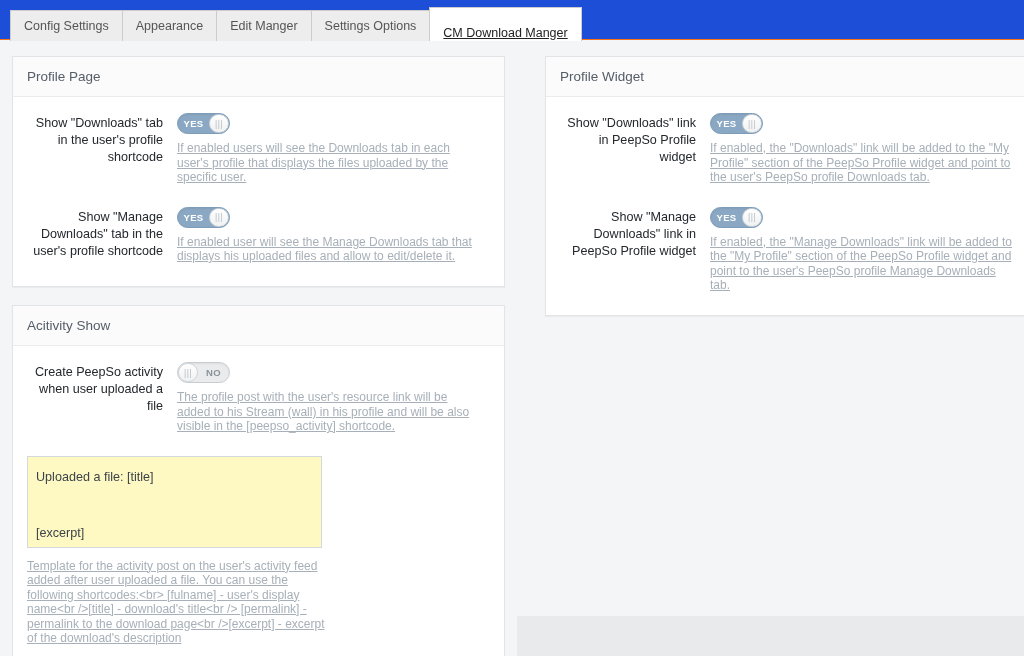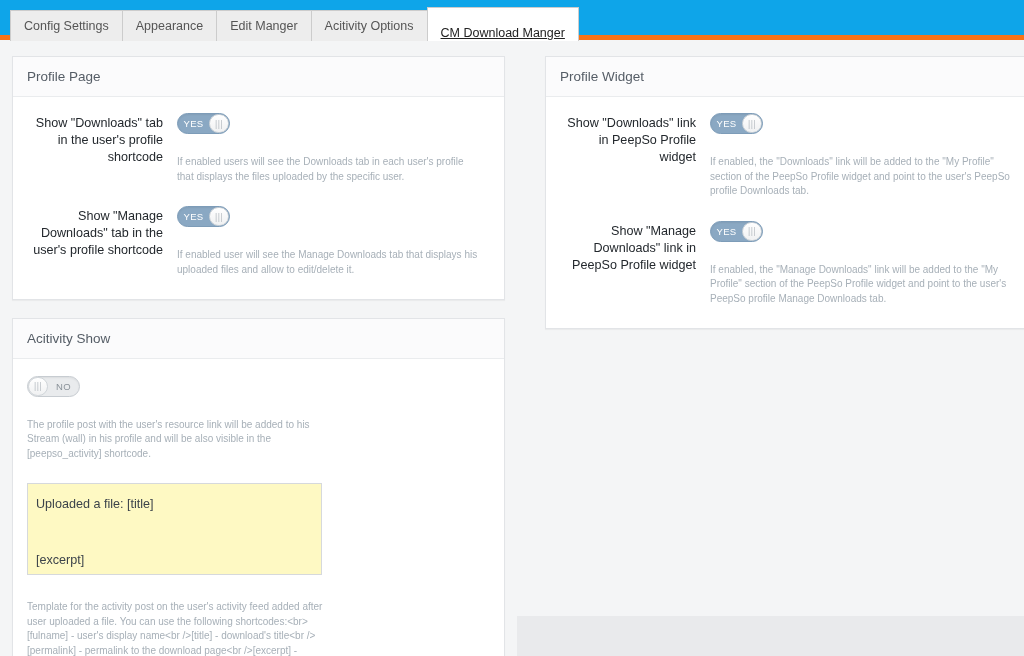--- a/index.html
+++ b/index.html
@@ -14,22 +14,22 @@
     width: 1024px;
     height: 656px;
     background: #f4f5f6;
     overflow: hidden;
   }
 
   
   .tabbar {
     position: relative;
     height: 40px;
-    background: #0ea5e9;
-    border-bottom: 5px solid #f97316;
+    background: #1d4ed8;
+    border-bottom: 1px solid #f97316;
     padding-left: 10px;
     box-sizing: border-box;
   }
   .tabbar .tabs {
     display: flex;
     align-items: flex-end;
     height: 40px;
   }
   .tab {
     font-size: 12.5px;
@@ -103,25 +103,26 @@
     color: #23282d;
     padding-right: 14px;
     box-sizing: border-box;
     padding-top: 2px;
   }
   .field-ctrl {
     flex: 1 1 auto;
     min-width: 0;
   }
   .desc {
-    font-size: 10px;
+    font-size: 12px;
     color: #a7b0b8;
     line-height: 14.5px;
-    margin-top: 21px;
+    margin-top: 7px;
     max-width: 305px;
+    text-decoration: underline;
   }
 
   
   .toggle {
     display: inline-flex;
     align-items: center;
     width: 53px;
     height: 21px;
     border-radius: 11px;
     border: 1px solid #c7ccd1;
@@ -131,21 +132,21 @@
     cursor: pointer;
     user-select: none;
     box-shadow: inset 0 1px 2px rgba(0,0,0,0.06);
   }
   .toggle.on {
     background: #8aa8c3;
     border-color: #7d9cb8;
   }
   .toggle .txt {
     font-size: 9.5px;
-    font-weight: normal;
+    font-weight: bold;
     letter-spacing: .4px;
     flex: 1 1 auto;
     text-align: center;
   }
   .toggle.on .txt { color: #ffffff; }
   .toggle.off .txt { color: #8a9299; }
   .toggle .knob {
     width: 20px;
     height: 19px;
     flex: 0 0 20px;
@@ -199,21 +200,21 @@
 </head>
 <body>
 
 <div id="page">
 
   <div class="tabbar">
     <div class="tabs">
       <div class="tab">Config Settings</div>
       <div class="tab">Appearance</div>
       <div class="tab">Edit Manger</div>
-      <div class="tab">Acitivity Options</div>
+      <div class="tab">Settings Options</div>
       <div class="tab active">CM Download Manger</div>
     </div>
   </div>
 
   <div class="columns">
 
     <div class="col">
 
       <div class="panel">
         <div class="panel-head">
@@ -250,20 +251,21 @@
         </div>
       </div>
 
       <div class="panel">
         <div class="panel-head">
           <h2 class="panel-title">Acitivity Show</h2>
         </div>
         <div class="panel-body">
 
           <div class="field">
+            <div class="field-label">Create PeepSo activity when user uploaded a file</div>
             <div class="field-ctrl">
               <div class="toggle off">
                 <span class="txt">NO</span>
                 <span class="knob">
                     <span class="grip">|||</span>
                   </span>
               </div>
               <div class="desc">The profile post with the user's resource link will be added to his Stream (wall) in his profile and will be also visible in the [peepso_activity] shortcode.</div>
             </div>
           </div>

